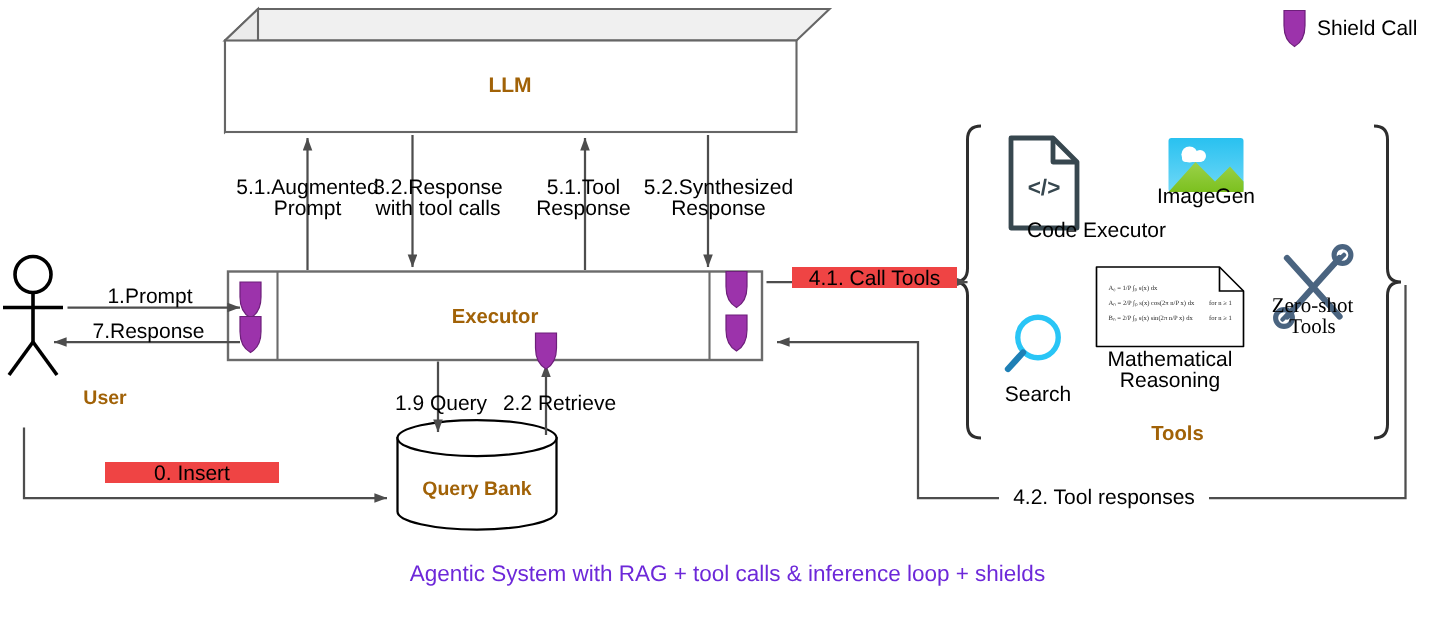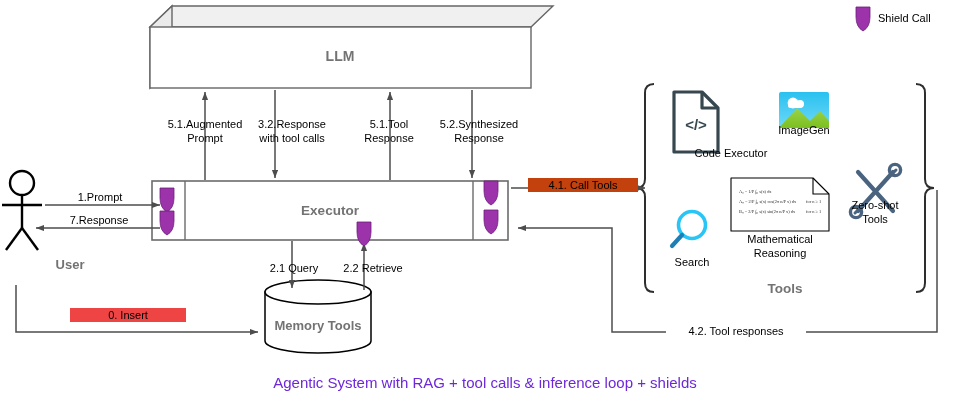--- a/index.html
+++ b/index.html
@@ -1,20 +1,20 @@
 <!DOCTYPE html>
 <html><head>
 <meta charset="utf-8">
 <style>
   html,body{margin:0;padding:0;background:#ffffff;}
   body{width:970px;height:411px;position:relative;overflow:hidden;
        font-family:"Liberation Sans",sans-serif;color:#000;}
-  .lbl{position:absolute;font-size:11px;line-height:14px;color:#000;
+  .lbl{position:absolute;font-size:14px;line-height:14px;color:#000;
        text-align:center;white-space:pre-line;}
-  .lbl-w{position:absolute;font-size:12.5px;line-height:15px;color:#737373;
+  .lbl-w{position:absolute;font-size:12.5px;line-height:15px;color:#a16207;
          text-align:center;}
   .bold{font-weight:bold;}
   svg{display:block;}
   #diagram{position:absolute;left:0;top:0;width:970px;height:411px;}
   .caption{position:absolute;left:0;top:374px;width:970px;text-align:center;
            font-size:15px;color:#6d28d9;}
 </style>
 </head>
 <body>
 
@@ -147,45 +147,45 @@
     <path d="M357,222 l14,0 l0,10 q0,10 -7,14 q-7,-4 -7,-14 z"></path>
 
     <path d="M856,7 l14,0 l0,10 q0,10 -7,14 q-7,-4 -7,-14 z"></path>
   </g>
 </svg>
 
 <div class="lbl-w bold" style="left:290px;top:49px;width:100px;font-size:14px;">LLM</div>
 
 <div class="lbl-w bold" style="left:280px;top:203px;width:100px;font-size:13.5px;">Executor</div>
 
-<div class="lbl-w bold" style="left:268px;top:318px;width:100px;font-size:13px;">Memory Tools</div>
+<div class="lbl-w bold" style="left:268px;top:318px;width:100px;font-size:13px;">Query Bank</div>
 
 <div class="lbl-w bold" style="left:0px;top:257px;width:46px;font-size:13px;padding-left:47px;">User</div>
 
 <div class="lbl-w bold" style="left:735px;top:281px;width:100px;font-size:13.5px;">Tools</div>
 
 <div class="lbl" style="left:658px;top:146px;width:100px;padding-left:23px;">Code Executor</div>
 <div class="lbl" style="left:754px;top:123px;width:100px;">ImageGen</div>
 <div class="lbl" style="left:730px;top:232px;width:100px;">Mathematical
 Reasoning</div>
-<div class="lbl" style="left:837px;top:198px;width:76px;">Zero-shot
+<div class="lbl" style="left:837px;top:198px;width:76px;font-family:Liberation Serif, serif;">Zero-shot
 Tools</div>
 <div class="lbl" style="left:652px;top:255px;width:80px;">Search</div>
 
 <div class="lbl" style="left:45px;top:190px;width:110px;">1.Prompt</div>
 <div class="lbl" style="left:40px;top:213px;width:118px;">7.Response</div>
 <div class="lbl" style="left:140px;top:117px;width:130px;">5.1.Augmented
 Prompt</div>
 <div class="lbl" style="left:237px;top:117px;width:110px;">3.2.Response
 with tool calls</div>
 <div class="lbl" style="left:340px;top:117px;width:98px;">5.1.Tool
 Response</div>
 <div class="lbl" style="left:425px;top:117px;width:108px;">5.2.Synthesized
 Response</div>
-<div class="lbl" style="left:254px;top:261px;width:80px;">2.1 Query</div>
+<div class="lbl" style="left:254px;top:261px;width:80px;">1.9 Query</div>
 <div class="lbl" style="left:330px;top:261px;width:86px;">2.2 Retrieve</div>
 <div class="lbl" style="left:70px;top:308px;width:116px;background:#ef4444;">0. Insert</div>
-<div class="lbl" style="left:528px;top:178px;width:110px;background:#c2410c;">4.1. Call Tools</div>
+<div class="lbl" style="left:528px;top:178px;width:110px;background:#ef4444;">4.1. Call Tools</div>
 <div class="lbl" style="left:666px;top:324px;width:140px;background:#fff;">4.2. Tool responses</div>
 
 <div class="lbl" style="left:878px;top:11px;width:90px;text-align:left;">Shield Call</div>
 
 <div class="caption">Agentic System with RAG + tool calls &amp; inference loop + shields</div>
 
 </body></html>

